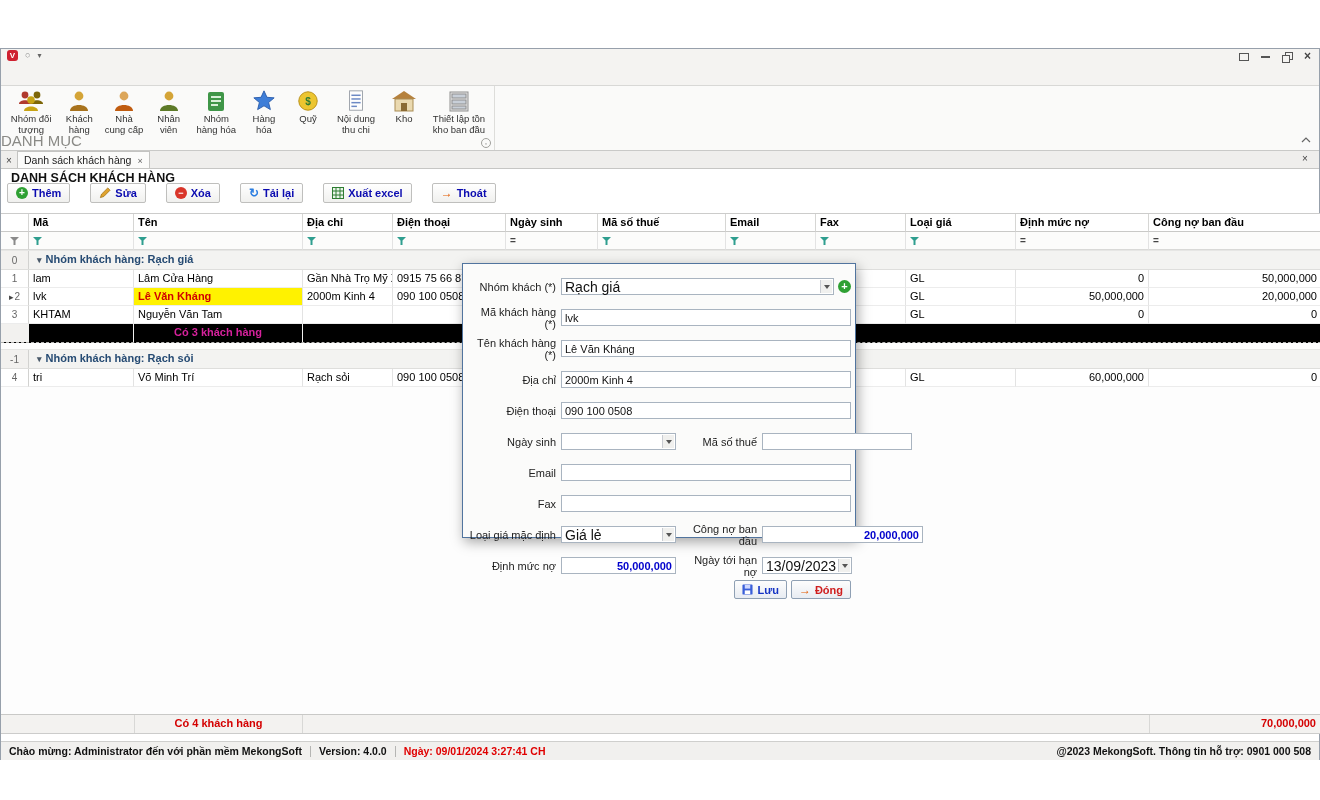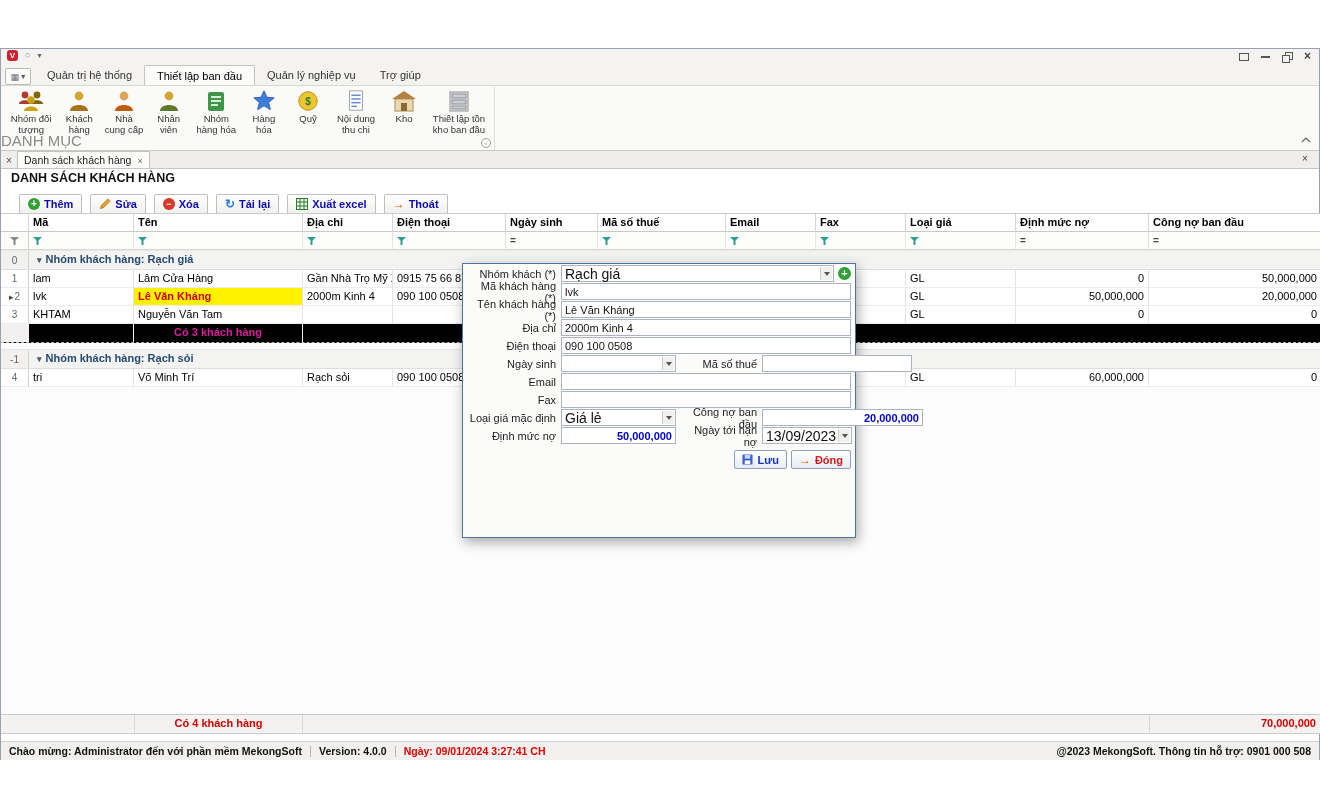--- a/index.html
+++ b/index.html
@@ -51,21 +51,21 @@
   .docstrip { position:absolute; left:0; top:102px; right:0; height:18px; background:#efeeec; border-bottom:1px solid #c6c6c4; display:flex; align-items:flex-end; }
   .doc-x { width:16px; height:15px; text-align:center; font-size:10px; color:#444; line-height:15px; }
   .doc-x::before { content:"×"; }
   .doctab { display:flex; align-items:center; gap:6px; background:#fbfbfa; border:1px solid #c3c3c1; border-bottom:none; height:17px; padding:0 6px; font-size:10.5px; color:#222; }
   .doctab .tx::before { content:"×"; color:#666; font-size:9px; }
   .doc-x-right { position:absolute; right:6px; bottom:2px; }
 
   
   .content-bg { position:absolute; left:0; top:120px; right:0; height:572px; background:#fff; }
   .page-title { position:absolute; left:10px; top:122px; font-size:12.5px; font-weight:bold; color:#111; }
-  .toolbar { position:absolute; left:6px; top:143px; right:6px; height:24px; display:flex; gap:8px; align-items:center;margin-left:12px; }
+  .toolbar { position:absolute; left:6px; top:132px; right:6px; height:24px; display:flex; gap:20px; align-items:center; }
   .tbtn { display:flex; align-items:center; gap:4px; height:20px; padding:0 8px; border:1px solid #bfbfbd; border-radius:2px; background:linear-gradient(#ffffff,#f0f0ee); font-size:11px; font-weight:bold; color:#0b0bb0; }
   .circle-ic { display:inline-block; width:12px; height:12px; border-radius:50%; color:#fff; font-size:10px; font-weight:bold; text-align:center; line-height:12px; }
   .circle-ic.add { background:#2fa033; }
   .circle-ic.add::before { content:"+"; }
   .circle-ic.del { background:#d9352a; }
   .circle-ic.del::before { content:"−"; font-size:9px; }
   .i-reload { color:#2a7de1; font-weight:bold; font-size:12px; line-height:12px; }
   .i-reload::before { content:"↻"; }
   .i-exit { color:#e25a00; font-weight:bold; font-size:12px; line-height:12px; }
   .i-exit::before { content:"→"; }
@@ -99,21 +99,21 @@
   .summary-row .boxed { border-left:1px solid #d8d8d6; border-right:1px solid #d8d8d6; }
   .sred { color:#d40000; font-weight:bold; }
 
   
   .dialog { position:absolute; left:461px; top:214px; width:394px; height:275px; background:#fbfbfa; border:1px solid #51749e; box-shadow:2px 4px 12px rgba(0,0,0,.35); z-index:50; }
   .dlg-title { height:17px; display:flex; align-items:center; padding:0 5px; gap:4px; background:#f3f3f1; border-bottom:1px solid #d4d8de; }
   .dlg-title .vlogo { width:10px; height:10px; line-height:10px; font-size:7px; }
   .dlg-title .cap { flex:1; font-size:10.5px; font-weight:bold; color:#1f5fa8; }
   .dlg-x { font-size:12px; font-weight:bold; color:#222; line-height:12px; }
   .dlg-x::before { content:"×"; }
-  .frow { display:flex; align-items:center; margin:1px 4px 0 4px; height:17px; gap:2px; }
+  .frow { display:flex; align-items:center; margin:14px 4px 0 4px; height:17px; gap:2px; }
   .flabel { width:92px; flex:none; text-align:right; font-size:11px; color:#222; padding-right:3px; }
   .flabel2 { width:82px; flex:none; text-align:right; font-size:11px; color:#222; padding-right:3px; }
   .fin { flex:1; height:17px; border:1px solid #a9b4c0; background:#fff; font-size:11px; padding:0 3px; font-family:"Liberation Sans",sans-serif; color:#111; }
   .half { flex:none; width:115px; }
   .combo { position:relative; display:flex; align-items:center; height:17px; border:1px solid #a9b4c0; background:#fff; padding:0 15px 0 3px; font-size:14px; color:#111; }
   .combo .arrow { position:absolute; right:1px; top:1px; bottom:1px; width:12px; background:#f0f0ee; border-left:1px solid #c9ccd2; display:flex; align-items:center; justify-content:center; }
   .combo .arrow::before { content:""; border-left:3px solid transparent; border-right:3px solid transparent; border-top:4px solid #555; }
   .numeric { color:#0000cc; font-weight:bold; text-align:right; }
   .plusbtn { flex:none; width:13px; height:13px; border-radius:50%; background:#2fa033; color:#fff; font-size:11px; font-weight:bold; text-align:center; line-height:12px; margin-left:2px; }
   .plusbtn::before { content:"+"; }
@@ -140,30 +140,20 @@
       <span class="i-chev"></span>
     </div>
     <div class="win-controls">
       <span class="wc ic-monitor"></span>
       <span class="wc ic-min"></span>
       <span class="wc ic-restore"></span>
       <span class="wc ic-close"></span>
     </div>
   </div>
 
-  <div class="ribbon-tabs">
-    <span class="app-btn">
-        <span class="grid-g"></span>
-        <span class="dd"></span>
-      </span>
-    <span class="rtab">Quản trị hệ thống</span>
-    <span class="rtab active">Thiết lập ban đầu</span>
-    <span class="rtab">Quản lý nghiệp vụ</span>
-    <span class="rtab">Trợ giúp</span>
-  </div>
 
   <div class="ribbon">
     <div class="rgroup">
       <div class="ritems">
         <div class="ritem">
           <svg width="26" height="24" viewBox="0 0 26 24">
               <circle cx="7" cy="6" r="3.4" fill="#b03a2e"></circle>
               <path d="M1 15c0-5 12-5 12 0z" fill="#b03a2e"></path>
               <circle cx="19" cy="6" r="3.4" fill="#7d6608"></circle>
               <path d="M13 15c0-5 12-5 12 0z" fill="#7d6608"></path>

